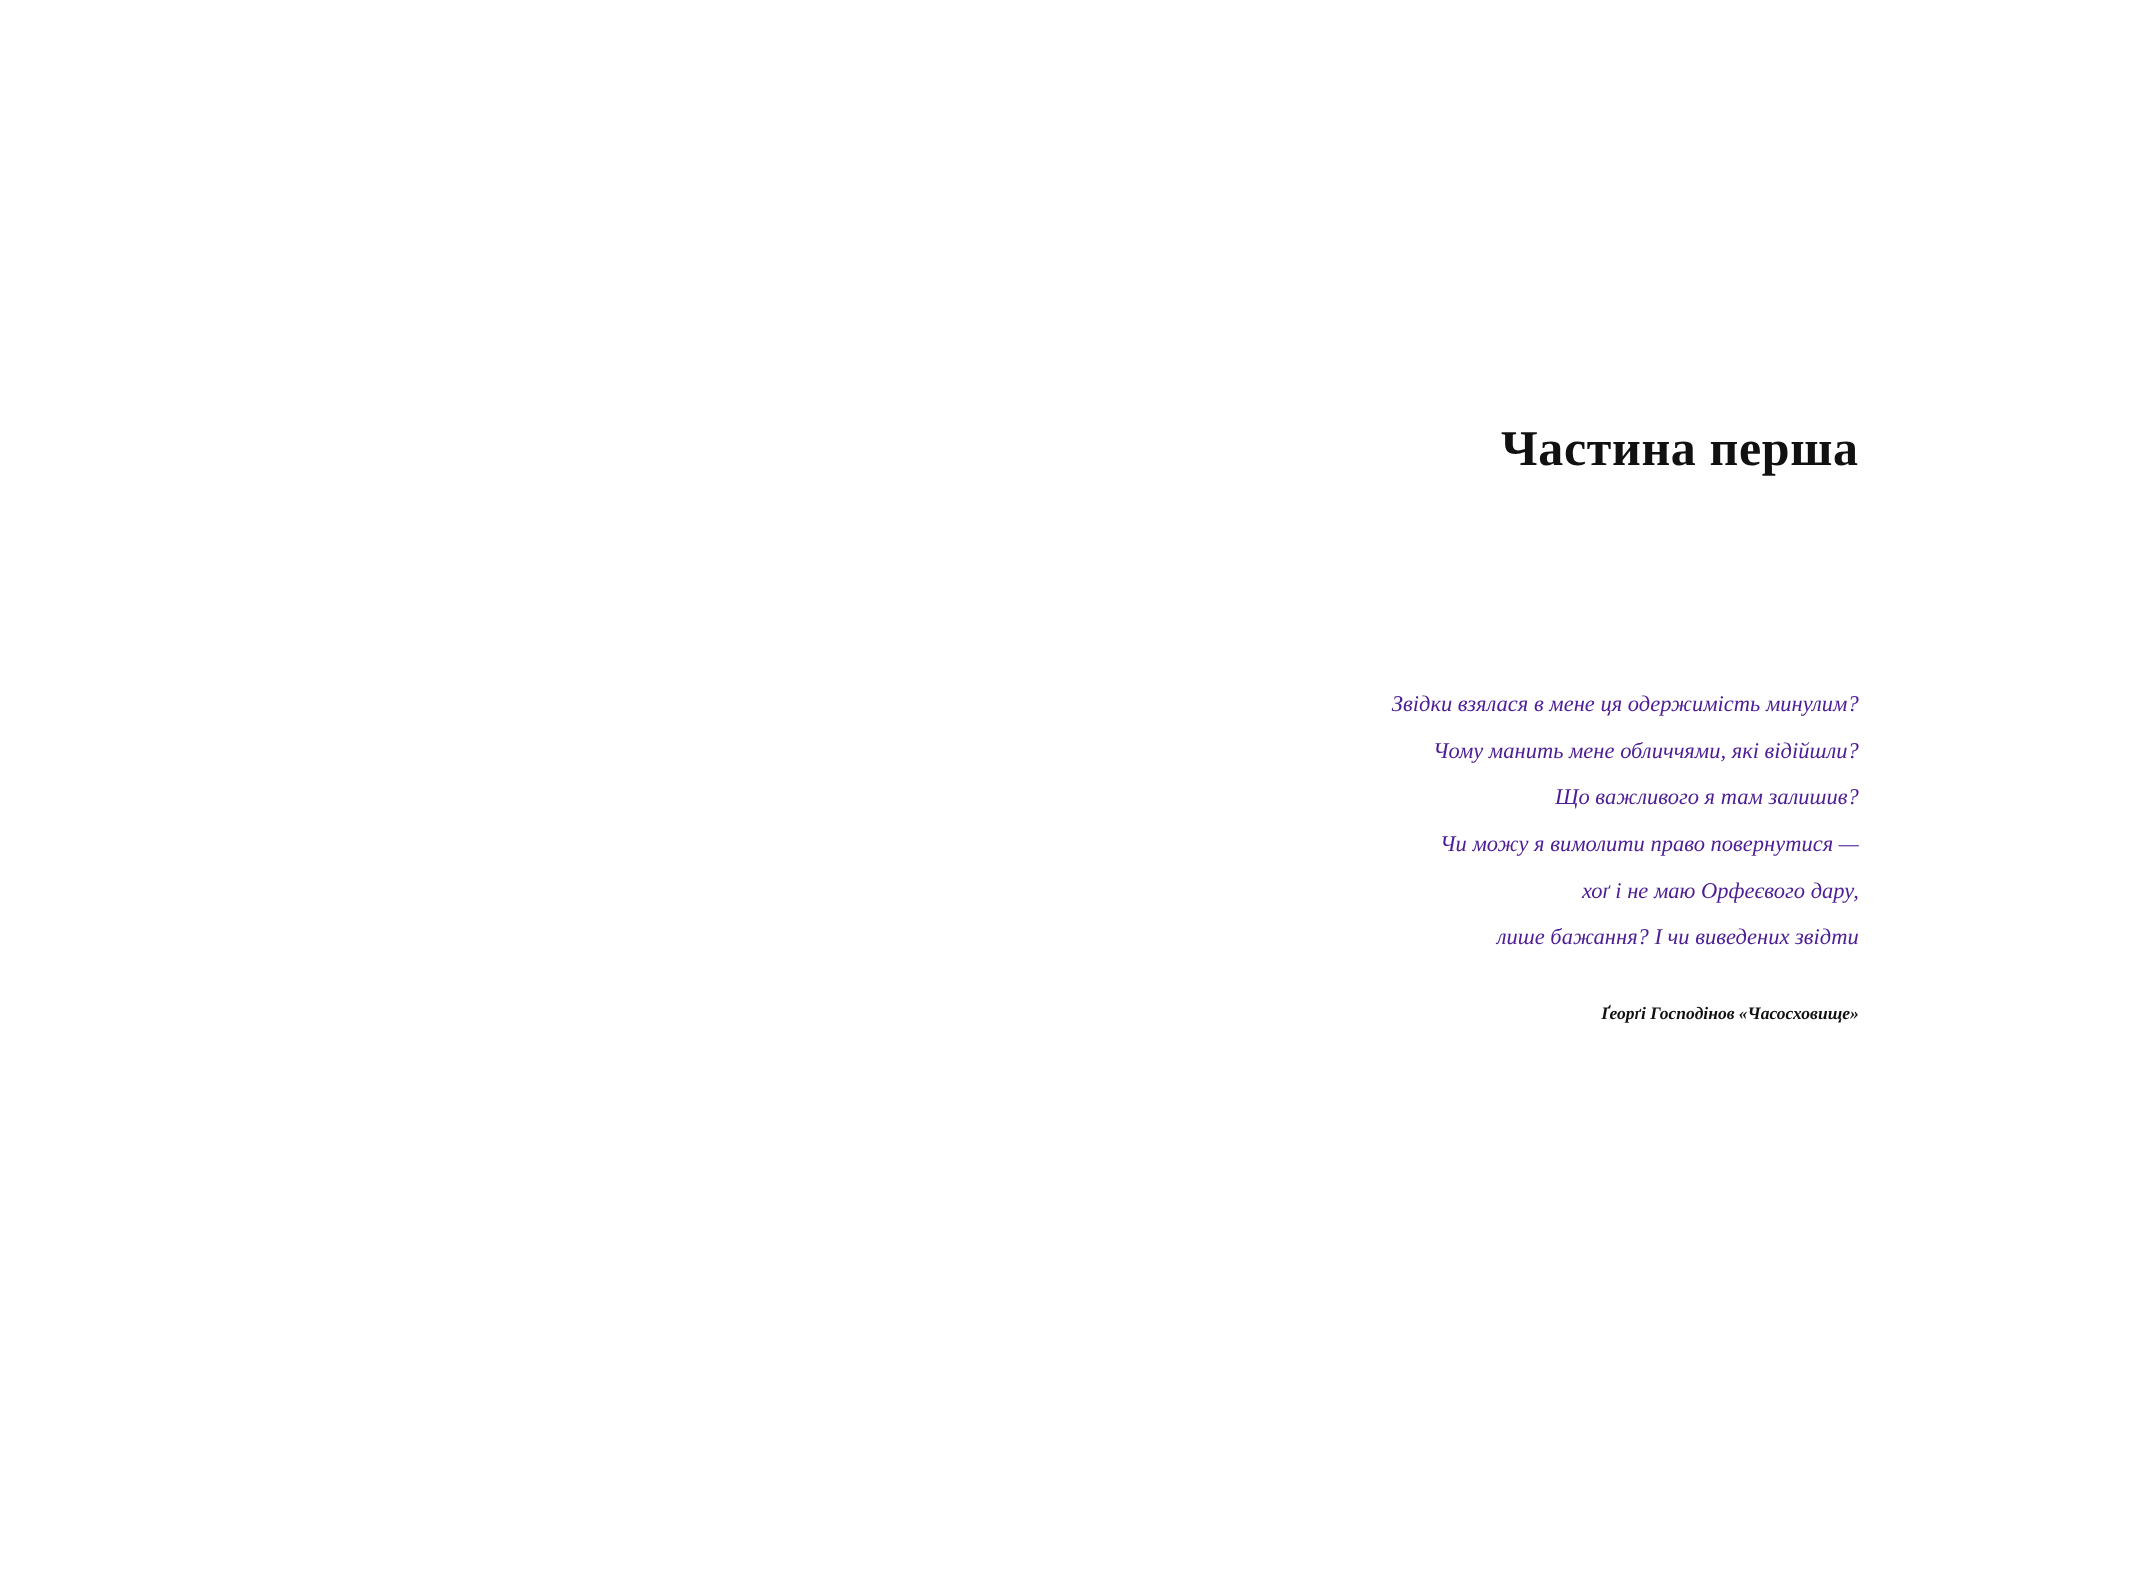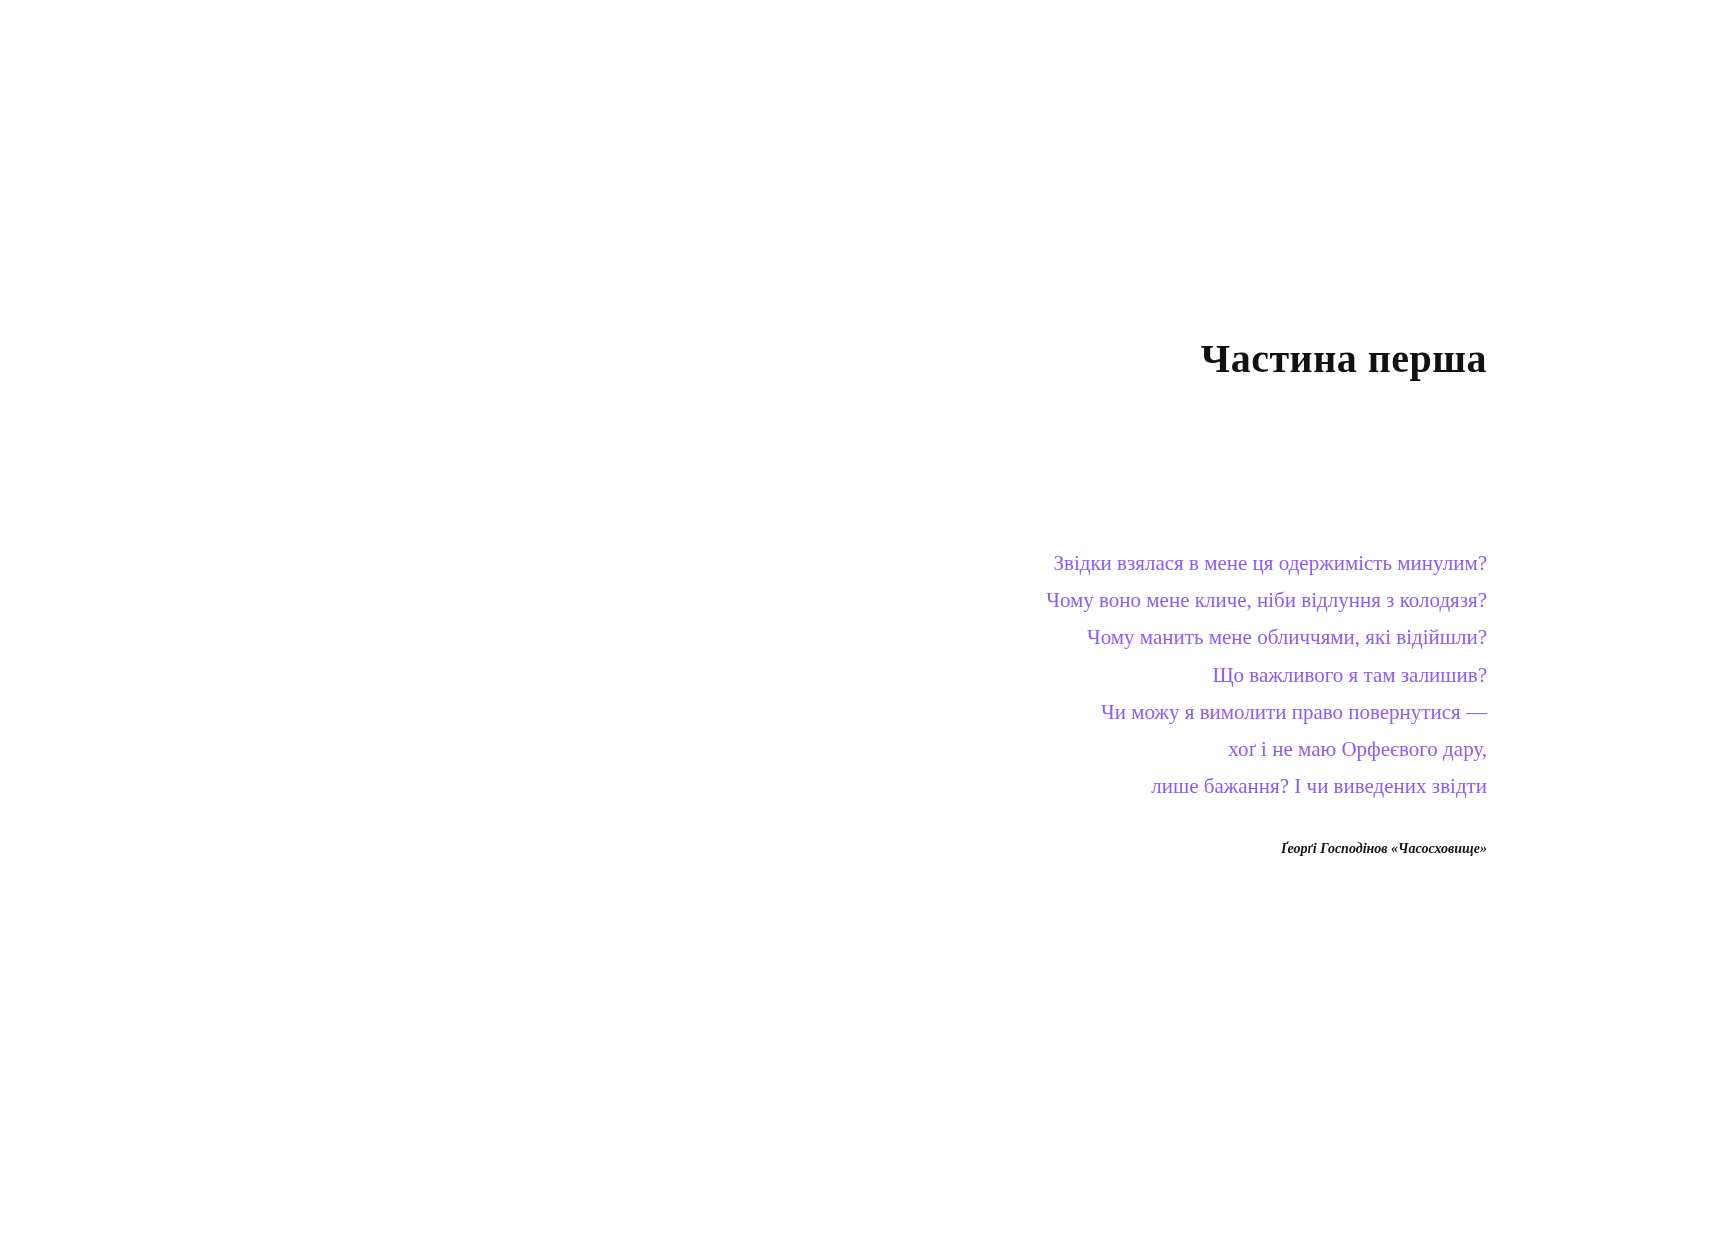--- a/index.html
+++ b/index.html
@@ -59,23 +59,24 @@
 
   .epigraph {
     position: absolute;
     left: 60px;
     right: 226px;
     top: 545px;
     text-align: right;
   }
 
   .epigraph .line {
-    font-size: 21px;
+    font-style: italic;
+    font-size: 18px;
     line-height: 37.2px;
-    color: #8b5cf6;
+    color: #4c1d95;
     white-space: nowrap;
   }
 
   .epigraph-source {
     margin-top: 36px;
     font-style: italic;
     font-weight: 700;
     font-size: 14px;
     line-height: 1.2;
     color: #111111;
@@ -88,21 +89,20 @@
 <div class="spread">
 
   <div class="page-left"></div>
 
   <div class="page-right">
 
     <h1 class="part-title">Частина перша</h1>
 
     <div class="epigraph">
       <div class="line">Звідки взялася в мене ця одержимість минулим?</div>
-      <div class="line">Чому воно мене кличе, ніби відлуння з колодязя?</div>
       <div class="line">Чому манить мене обличчями, які відійшли?</div>
       <div class="line">Що важливого я там залишив?</div>
       <div class="line">Чи можу я вимолити право повернутися —</div>
       <div class="line">хоґ і не маю Орфеєвого дару,</div>
       <div class="line">лише бажання? І чи виведених звідти</div>
 
       <div class="epigraph-source">Ґеорґі Господінов «Часосховище»</div>
     </div>
 
   </div>

